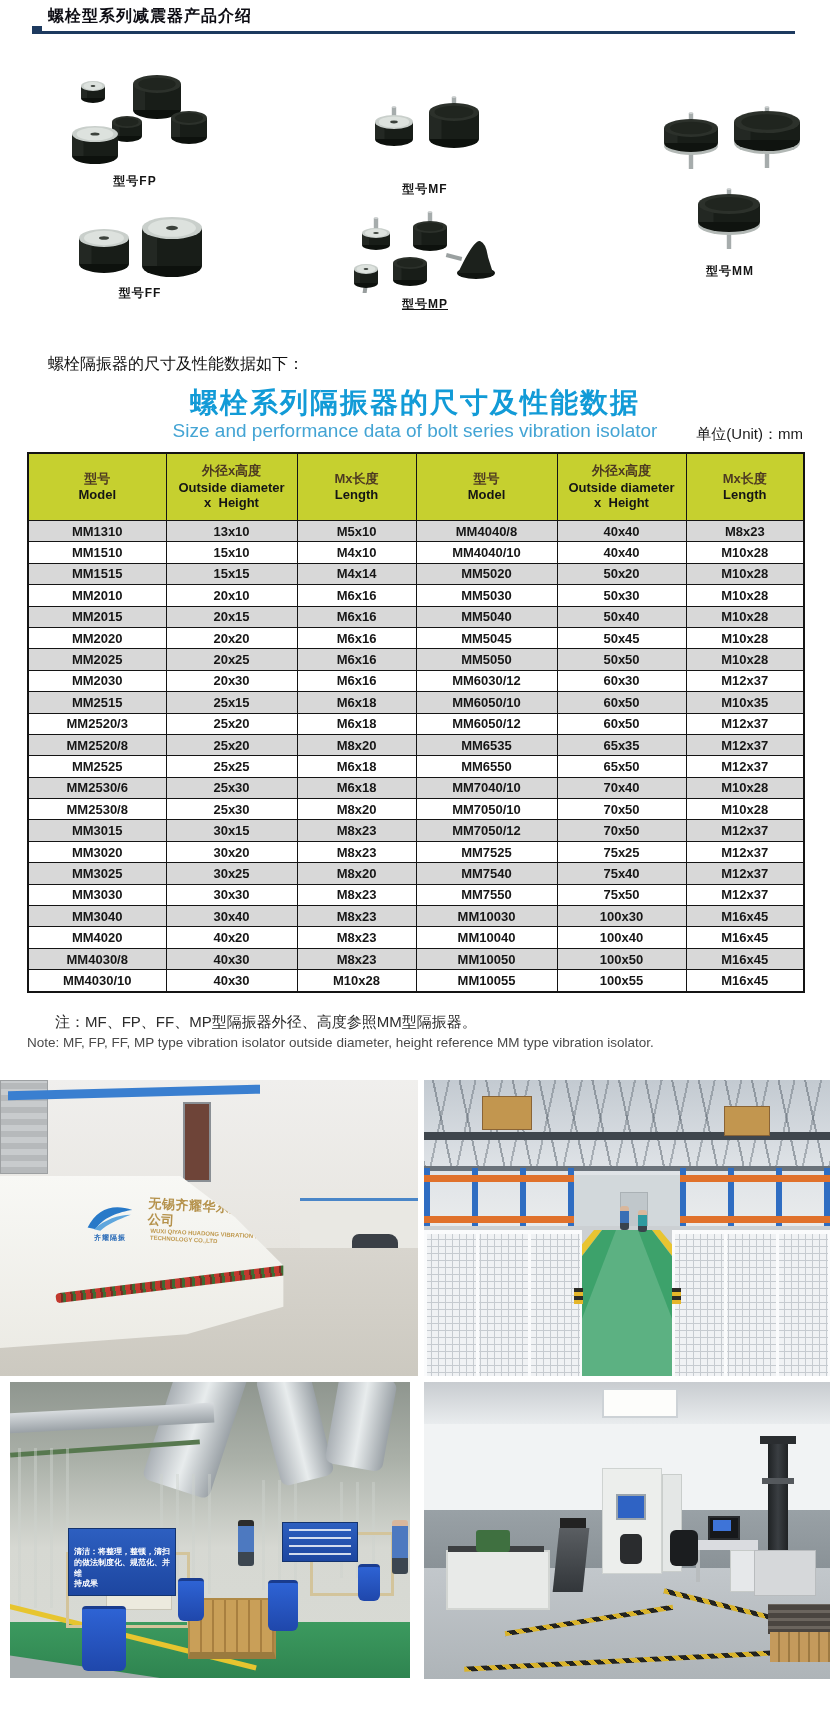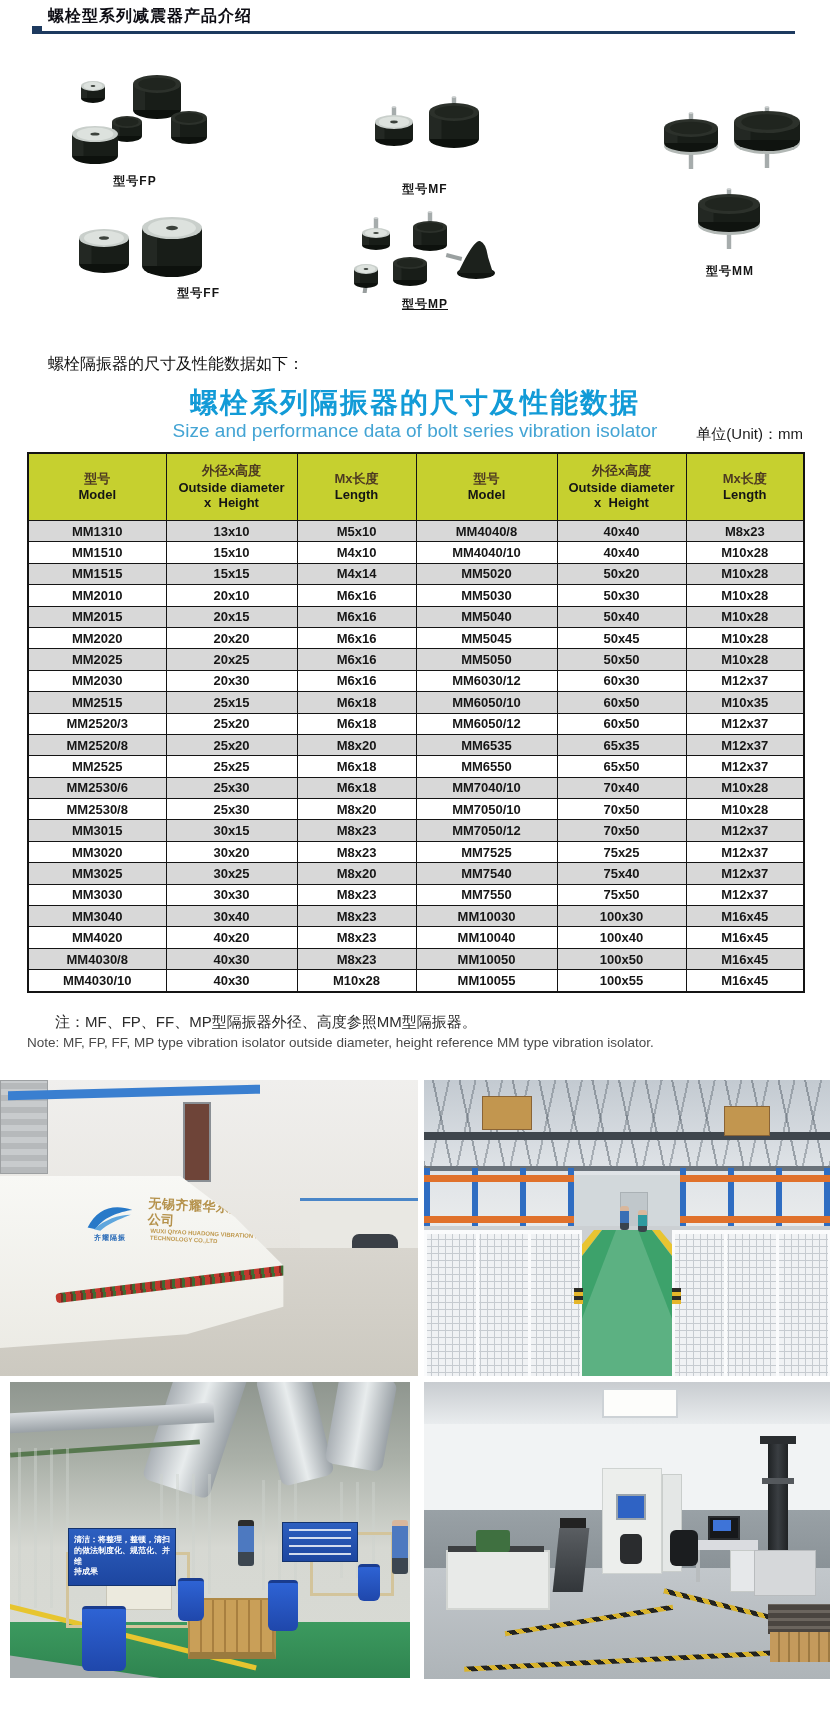--- a/index.html
+++ b/index.html
@@ -9,21 +9,21 @@
   
   .page-title{position:absolute;left:48px;top:5px;margin:0;font:bold 16px/1.4 "Liberation Serif","DejaVu Serif",serif;color:#0d0d14;letter-spacing:1px;}
   .title-rule{position:absolute;left:33px;top:31px;width:762px;height:3px;background:#1d3a5f;}
   .rule-knot{position:absolute;left:-1px;top:-5px;width:10px;height:8px;background:#1d3a5f;}
 
   
   .prod{position:absolute;margin:0;text-align:center;}
   .prod svg{display:block;width:100%;}
   .prod figcaption{font:bold 12px/1.2 "Liberation Sans",sans-serif;color:#141414;margin-top:4px;letter-spacing:1px;}
   .prod-fp{left:55px;top:60px;width:160px;} .prod-fp svg{height:110px;}
-  .prod-ff{left:60px;top:198px;width:160px;text-align:right;} .prod-ff svg{height:84px;}
+  .prod-ff{left:60px;top:198px;width:160px;} .prod-ff svg{height:84px;}
   .prod-mf{left:350px;top:72px;width:150px;} .prod-mf svg{height:106px;}
   .prod-mp{left:340px;top:195px;width:170px;text-decoration:underline;} .prod-mp svg{height:98px;}
   .prod-mm{left:645px;top:88px;width:170px;} .prod-mm svg{height:172px;}
 
   
   .intro{position:absolute;left:48px;top:352px;margin:0;font:16px/1.5 "Liberation Serif","DejaVu Serif",serif;color:#101010;}
 
   
   .table-title-block{position:absolute;left:27px;top:388px;width:776px;}
   .tbl-title{text-align:center;font:bold 28px/1.1 "Liberation Sans",sans-serif;color:#129bd7;letter-spacing:2px;}
@@ -102,22 +102,22 @@
   .ws-duct2{left:258px;top:-12px;width:54px;height:112px;transform:rotate(-14deg);}
   .ws-duct3{left:322px;top:-6px;width:58px;height:92px;transform:rotate(10deg);}
   .ws-duct4{left:-6px;top:26px;width:210px;height:20px;transform:rotate(-3deg);background:linear-gradient(180deg,#d8dcdf,#9aa1a6);}
   .ws-pipe{left:0;top:64px;width:190px;height:5px;background:#57784f;transform:rotate(-4deg);}
   .ws-machine{background:linear-gradient(180deg,#3a5742 0%,#2c4434 60%,#223626 100%);
               background-image:repeating-linear-gradient(90deg,rgba(205,210,205,.45) 0 3px,transparent 3px 16px);}
   .ws-m1{left:8px;top:66px;width:64px;height:160px;}
   .ws-m2{left:150px;top:92px;width:56px;height:120px;}
   .ws-m3{left:252px;top:98px;width:48px;height:110px;}
   .ws-m4{left:330px;top:100px;width:44px;height:96px;}
-  .ws-sign1{left:58px;top:146px;width:108px;height:58px;background:linear-gradient(180deg,#2d5fc0,#1d46a0);
-            border:1px solid #14336e;color:#fff;padding:6px 5px;box-sizing:border-box;}
+  .ws-sign1{left:58px;top:146px;width:108px;height:68px;background:linear-gradient(180deg,#2d5fc0,#1d46a0);
+            border:1px solid #14336e;color:#fff;padding:18px 5px;box-sizing:border-box;}
   .ws-sign1 div{position:static;font:bold 8px/1.35 "Liberation Sans",sans-serif;text-align:left;}
   .ws-sign2{left:272px;top:140px;width:74px;height:38px;background:linear-gradient(180deg,#2d5fc0,#1d46a0);border:1px solid #14336e;}
   .ws-sign2-lines{left:6px;top:6px;width:62px;height:26px;background:repeating-linear-gradient(0deg,rgba(255,255,255,.8) 0 2px,transparent 2px 8px);}
   .ws-frame{border:3px solid #d3c49b;}
   .ws-f1{left:56px;top:170px;width:118px;height:70px;}
   .ws-f2{left:300px;top:150px;width:78px;height:58px;}
   .ws-tub{left:96px;top:196px;width:64px;height:30px;background:#eceade;border:1px solid #c9c6b8;}
   .ws-bin{background:linear-gradient(180deg,#2e63d4,#1f47ab);border-radius:4px 4px 6px 6px;border-top:3px solid #1a3c8e;}
   .ws-bin1{left:72px;top:224px;width:44px;height:62px;}
   .ws-bin2{left:168px;top:196px;width:26px;height:40px;}

